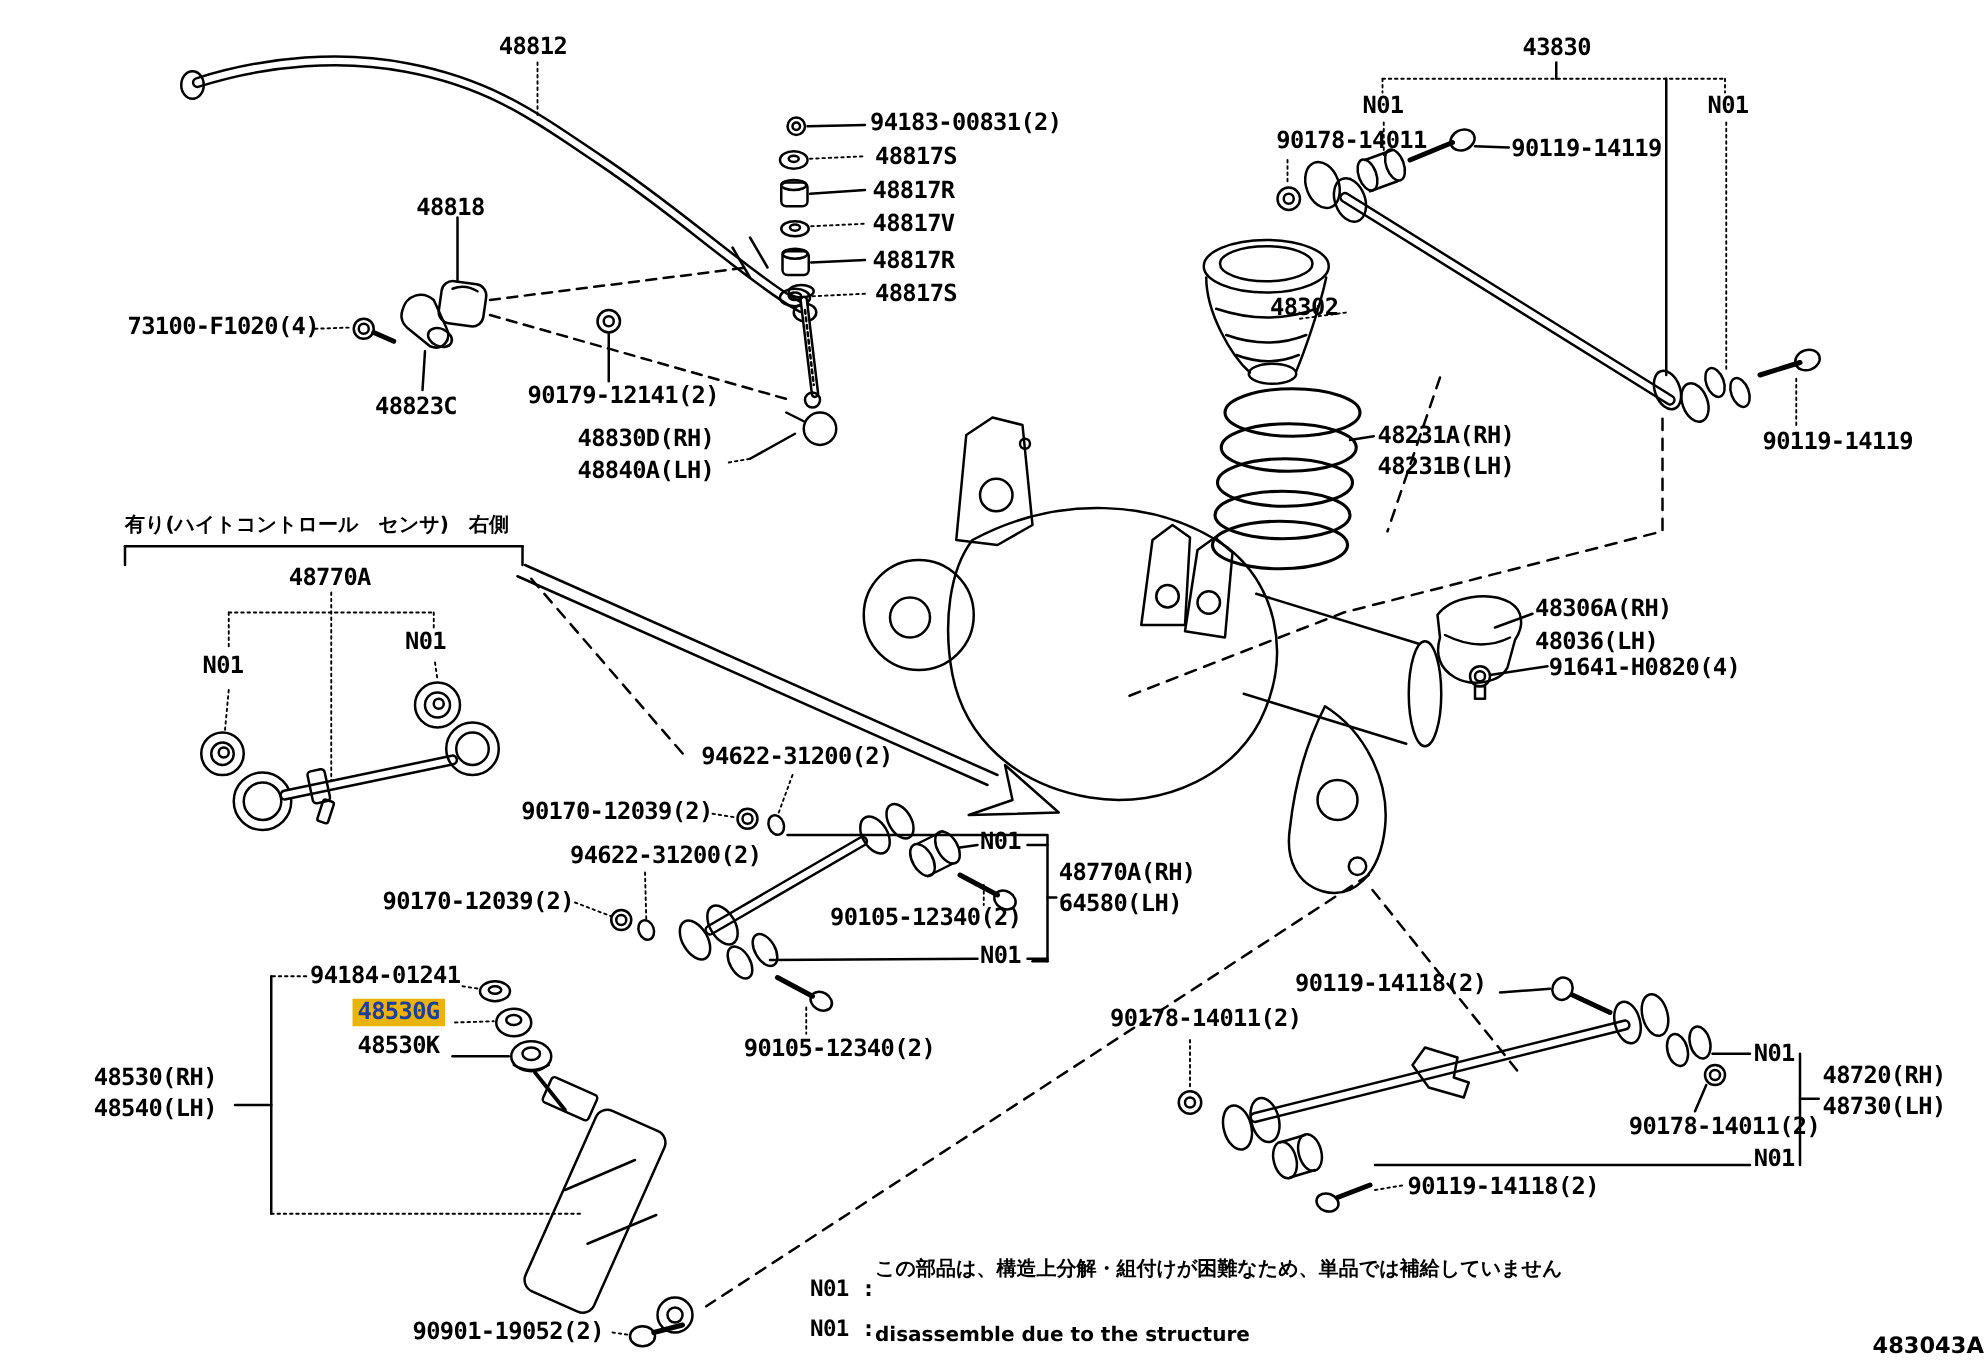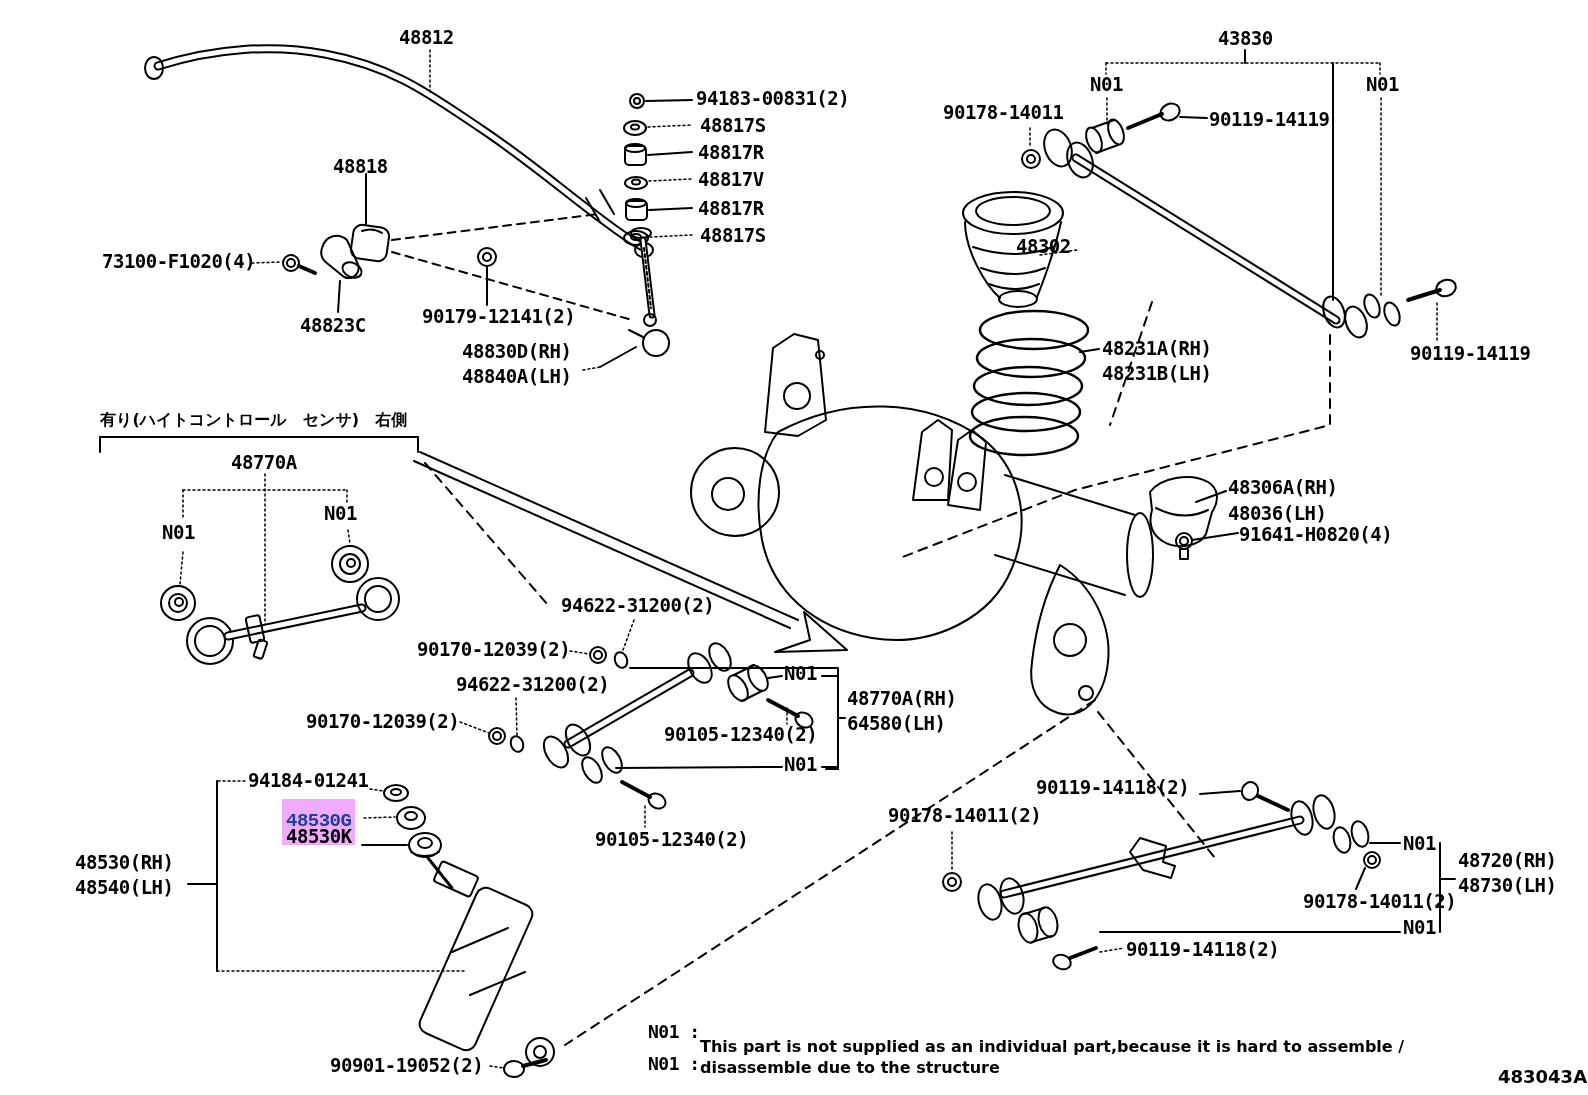--- a/index.html
+++ b/index.html
@@ -1,21 +1,21 @@
 <!DOCTYPE html>
 <html><head>
 <meta charset="utf-8">
 <style>
   html,body{margin:0;padding:0;background:#fff;}
   #stage{position:relative;width:1588px;height:1095px;background:#fff;overflow:hidden;
          font-family:"DejaVu Sans Mono",monospace;}
   svg{position:absolute;left:0;top:0;}
   .lbl{position:absolute;font:bold 19px "DejaVu Sans Mono",monospace;color:#000000;
        white-space:pre;line-height:1.05;letter-spacing:-0.5px;}
-  .hl{background:#f0abfc;color:#1e3e9b;padding:13px 4px;font-family:Liberation Mono, monospace;}
+  .hl{background:#eab308;color:#1e3e9b;padding:1px 4px;}
   .jp{font:bold 16px "DejaVu Sans",sans-serif;letter-spacing:0;}
   .noteKey{font:bold 18px "DejaVu Sans Mono",monospace;margin-top:16px;}
   .noteTxt{font:bold 16px "DejaVu Sans",sans-serif;letter-spacing:0;}
   .code{font:bold 18px "DejaVu Sans",sans-serif;letter-spacing:0;}
 </style>
 </head>
 <body>
 
 <div id="stage">
 
@@ -320,21 +320,21 @@
 <div class="lbl" style="left:700px;top:226px">48817S</div>
 <div class="lbl" style="left:333px;top:157px">48818</div>
 <div class="lbl" style="left:102px;top:252px">73100-F1020(4)</div>
 <div class="lbl" style="left:300px;top:316px">48823C</div>
 <div class="lbl" style="left:422px;top:307px">90179-12141(2)</div>
 <div class="lbl" style="left:462px;top:342px">48830D(RH)</div>
 <div class="lbl" style="left:462px;top:367px">48840A(LH)</div>
 <div class="lbl" style="left:1218px;top:29px">43830</div>
 <div class="lbl" style="left:1090px;top:75px">N01</div>
 <div class="lbl" style="left:1366px;top:75px">N01</div>
-<div class="lbl" style="left:943px;top:103px">90178-14011</div>
+<div class="lbl" style="left:1021px;top:103px">90178-14011</div>
 <div class="lbl" style="left:1209px;top:110px">90119-14119</div>
 <div class="lbl" style="left:1016px;top:237px">48302</div>
 <div class="lbl" style="left:1102px;top:339px">48231A(RH)</div>
 <div class="lbl" style="left:1102px;top:364px">48231B(LH)</div>
 <div class="lbl" style="left:1410px;top:344px">90119-14119</div>
 <div class="lbl" style="left:1228px;top:478px">48306A(RH)</div>
 <div class="lbl" style="left:1228px;top:504px">48036(LH)</div>
 <div class="lbl" style="left:1239px;top:525px">91641-H0820(4)</div>
 <div class="lbl" style="left:231px;top:453px">48770A</div>
 <div class="lbl" style="left:162px;top:523px">N01</div>
@@ -360,19 +360,19 @@
 <div class="lbl" style="left:1458px;top:851px">48720(RH)</div>
 <div class="lbl" style="left:1458px;top:876px">48730(LH)</div>
 <div class="lbl" style="left:1303px;top:892px">90178-14011(2)</div>
 <div class="lbl" style="left:1403px;top:918px">N01</div>
 <div class="lbl" style="left:1126px;top:940px">90119-14118(2)</div>
 <div class="lbl" style="left:330px;top:1056px">90901-19052(2)</div>
 
 <div class="lbl jp" style="left:100px;top:410px">有り(ハイトコントロール　センサ)　右側</div>
 
 <div class="lbl noteKey" style="left:648px;top:1005px">N01 :</div>
+<div class="lbl noteTxt" style="left:700px;top:1005px">この部品は、構造上分解・組付けが困難なため、単品では補給していません</div>
 <div class="lbl noteKey" style="left:648px;top:1037px">N01 :</div>
-<div class="lbl noteTxt" style="left:700px;top:1037px">This part is not supplied as an individual part,because it is hard to assemble /</div>
 <div class="lbl noteTxt" style="left:700px;top:1058px">disassemble due to the structure</div>
 
 <div class="lbl code" style="left:1498px;top:1066px">483043A</div>
 
 </div>
 
 </body></html>

